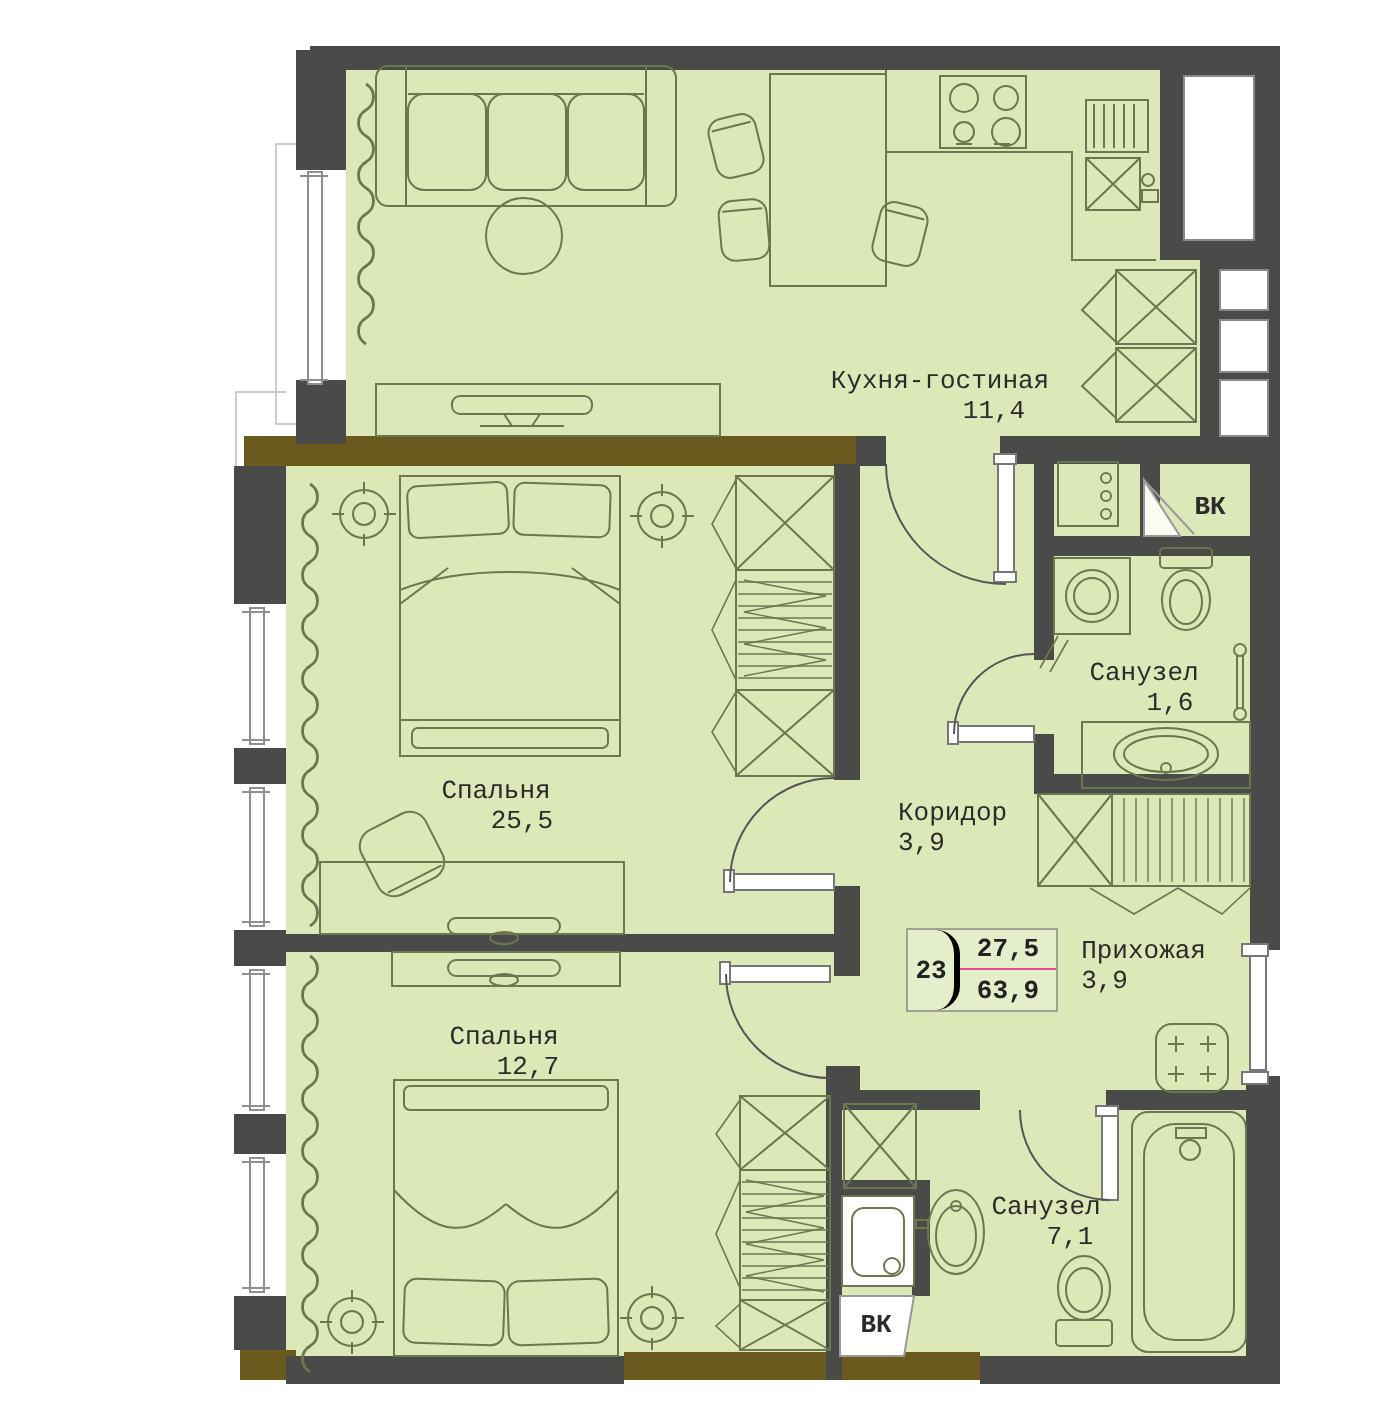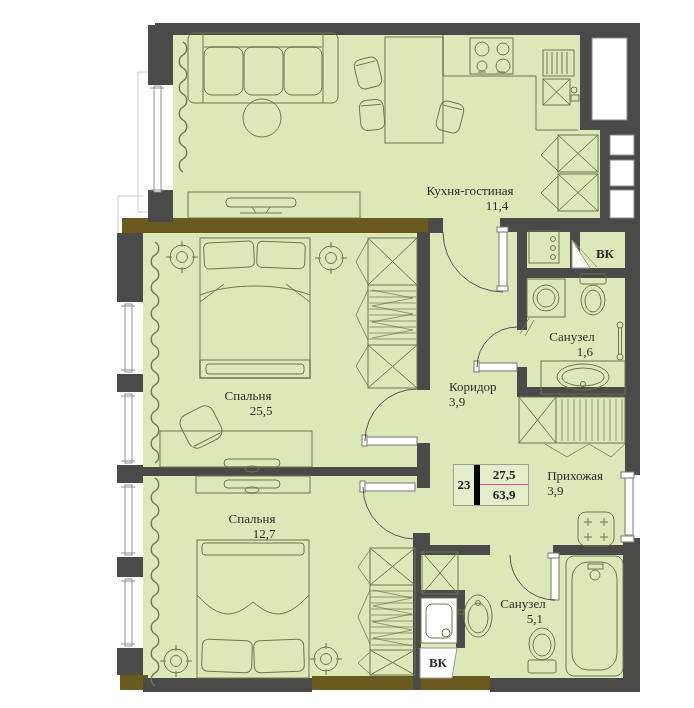--- a/index.html
+++ b/index.html
@@ -1,28 +1,28 @@
 <!DOCTYPE html>
 <html><head>
 <meta charset="utf-8">
 <style>
   html,body{margin:0;padding:0;background:#fff;}
   .stage{position:relative;width:694px;height:708px;background:#fff;overflow:hidden;
-         font-family:Liberation Serif, serif;}
+         font-family:Liberation Mono, monospace;}
   .stage svg{position:absolute;left:0;top:0;}
   .lbl{position:absolute;font-size:13px;line-height:15px;color:#2b2b2b;white-space:nowrap;}
   .lbl .nm,.lbl .ar{display:block;}
   .c{transform:translateX(-50%);text-align:center;}
   .r{transform:translateX(-100%);text-align:left;}
   .bold{font-weight:bold;}
   .itable{position:absolute;left:453px;top:464px;width:74px;height:40px;
           display:grid;grid-template-columns:26px 1fr;grid-template-rows:20px 20px;
           border:1px solid #a0a090;background:rgba(255,255,255,0.25);
           font-size:13px;font-weight:600;color:#222;}
-  .itable .num{grid-row:1/3;display:flex;align-items:center;justify-content:center;border-right:6px solid #000000;}
+  .itable .num{grid-row:1/3;display:flex;align-items:center;justify-content:center;border-right:3px solid #000000;border-radius:12px;}
   .itable .a1{display:flex;align-items:center;justify-content:center;border-bottom:1px solid #ec4899;}
   .itable .a2{display:flex;align-items:center;justify-content:center;}
 </style>
 </head>
 <body>
 
 <div class="stage">
 <svg width="694" height="708" viewBox="0 0 694 708">
 
   <g>
@@ -324,31 +324,31 @@
     <span class="ar" style="transform:translateX(13px)">25,5</span>
   </div>
   <div class="lbl c" style="left:252px;top:511px">
     <span class="nm">Спальня</span>
     <span class="ar" style="transform:translateX(12px)">12,7</span>
   </div>
   <div class="lbl c" style="left:572px;top:329px">
     <span class="nm">Санузел</span>
     <span class="ar" style="transform:translateX(13px)">1,6</span>
   </div>
-  <div class="lbl" style="left:449px;top:379px">
+  <div class="lbl" style="left:449px;top:399px">
     <span class="nm">Коридор</span>
     <span class="ar">3,9</span>
   </div>
   <div class="lbl r" style="left:603px;top:468px">
     <span class="nm">Прихожая</span>
     <span class="ar">3,9</span>
   </div>
   <div class="lbl c" style="left:523px;top:596px">
     <span class="nm">Санузел</span>
-    <span class="ar" style="transform:translateX(12px)">5,1</span>
+    <span class="ar" style="transform:translateX(12px)">7,1</span>
   </div>
   <div class="lbl c bold" style="left:605px;top:246px">
     <span>ВК</span>
   </div>
   <div class="lbl c bold" style="left:438px;top:655px">
     <span>ВК</span>
   </div>
 
   <div class="itable">
     <div class="num">23</div>

